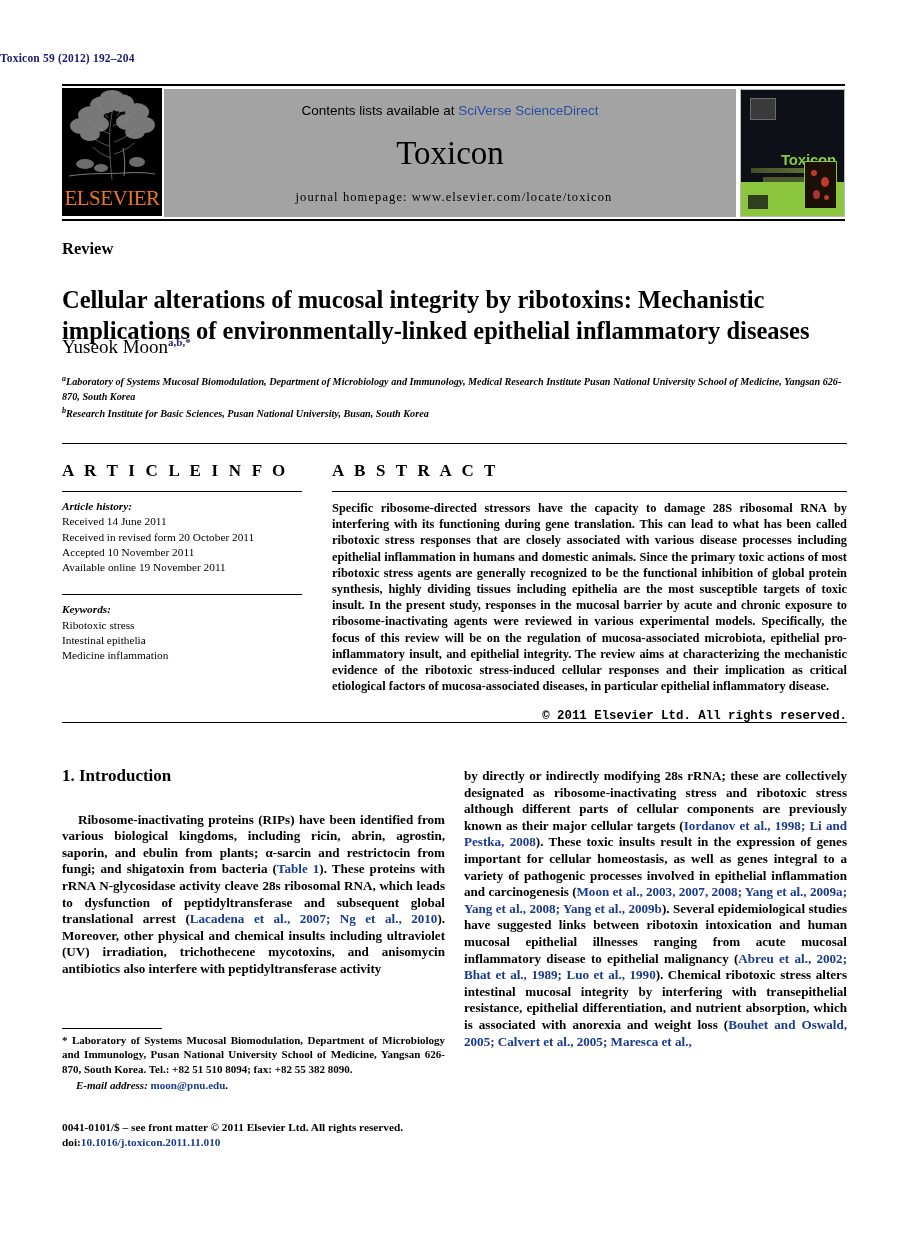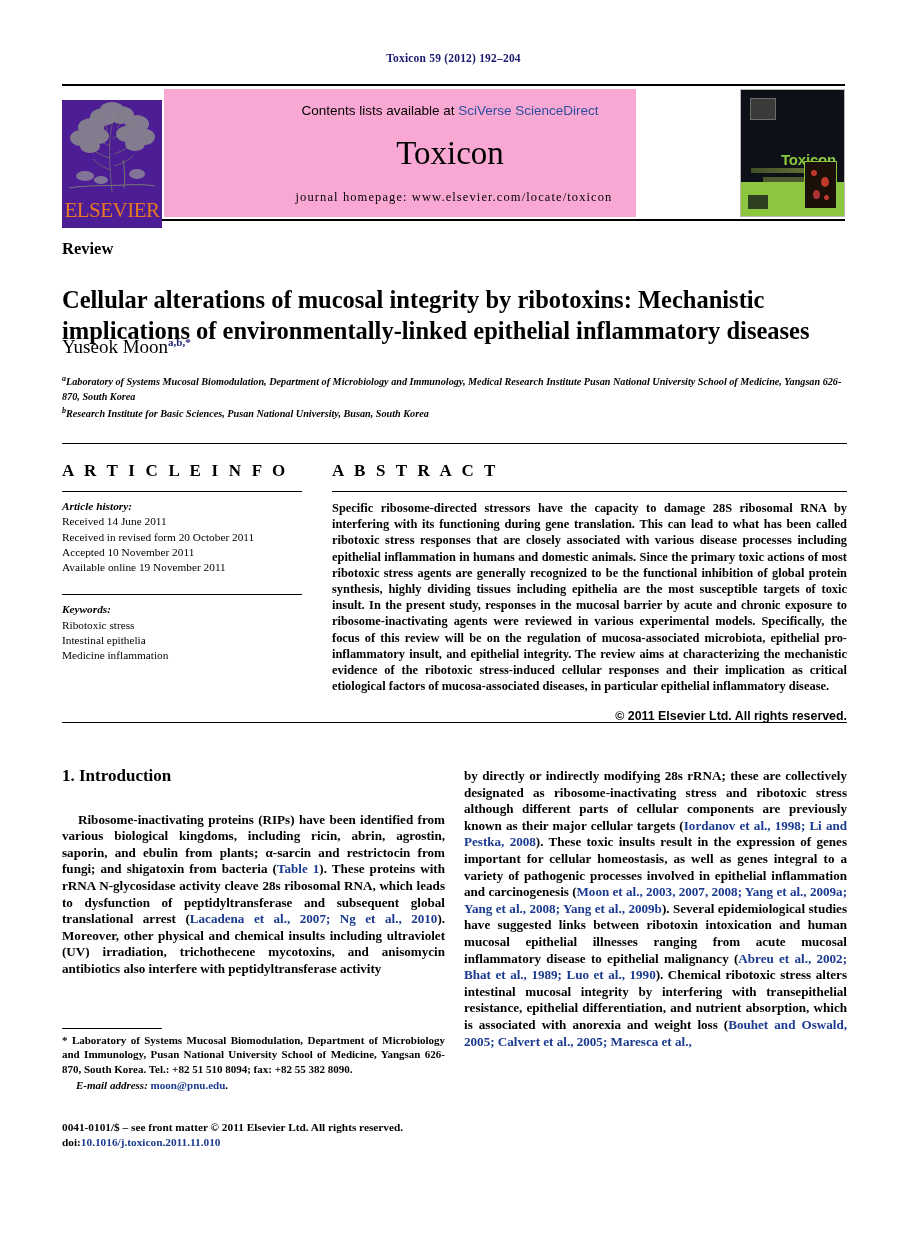--- a/index.html
+++ b/index.html
@@ -20,21 +20,20 @@
     left: 0; top: 0;
     width: 907px;
     height: 1238px;
   }
 
   
   .running-head {
     position: absolute;
     left: 0; top: 52px;
     width: 907px;
-    text-align: center;
     font-family: "Liberation Serif", serif;
     font-weight: bold;
     font-size: 11.5px;
     color: #1a1a6e;
     letter-spacing: 0.2px;
   }
 
   
   .masthead {
     position: absolute;
@@ -45,42 +44,42 @@
     border-bottom: 2.5px solid #000;
     box-sizing: content-box;
   }
   .masthead-inner {
     position: relative;
     width: 783px;
     height: 133px;
   }
   .elsevier-logo {
     position: absolute;
-    left: 0; top: 14px;
+    left: 0; top: 2px;
     width: 100px;
     height: 128px;
-    background: #4c1d95;
+    background: #000000;
   }
   .elsevier-tree { position: absolute; left: 3px; top: 0; }
   .elsevier-word {
     position: absolute;
     left: 0px; top: 98px;
     width: 100px;
     text-align: center;
     font-family: "Liberation Serif", serif;
     font-size: 21px;
     letter-spacing: -0.5px;
     color: #E87722;
   }
   .journal-band {
     position: absolute;
     left: 102px; top: 3px;
-    width: 472px;
+    width: 572px;
     height: 128px;
-    background: #f9a8d4;
+    background: #a3a3a3;
   }
   .contents-line {
     position: absolute;
     left: 0; top: 14px;
     width: 572px;
     text-align: center;
     font-family: "Liberation Sans", sans-serif;
     font-size: 13.5px;
     color: #000;
   }
@@ -280,21 +279,21 @@
   .abstract-body {
     font-family: "Liberation Serif", serif;
     font-weight: bold;
     font-size: 12.4px;
     line-height: 16.2px;
     text-align: justify;
     padding-top: 8px;
   }
   .copyright {
     text-align: right;
-    font-family: Liberation Sans, sans-serif;
+    font-family: Liberation Mono, monospace;
     font-weight: bold;
     font-size: 12.4px;
     padding-top: 15px;
   }
 
   
   .body-col {
     position: absolute;
     top: 768px;
     width: 383px;

